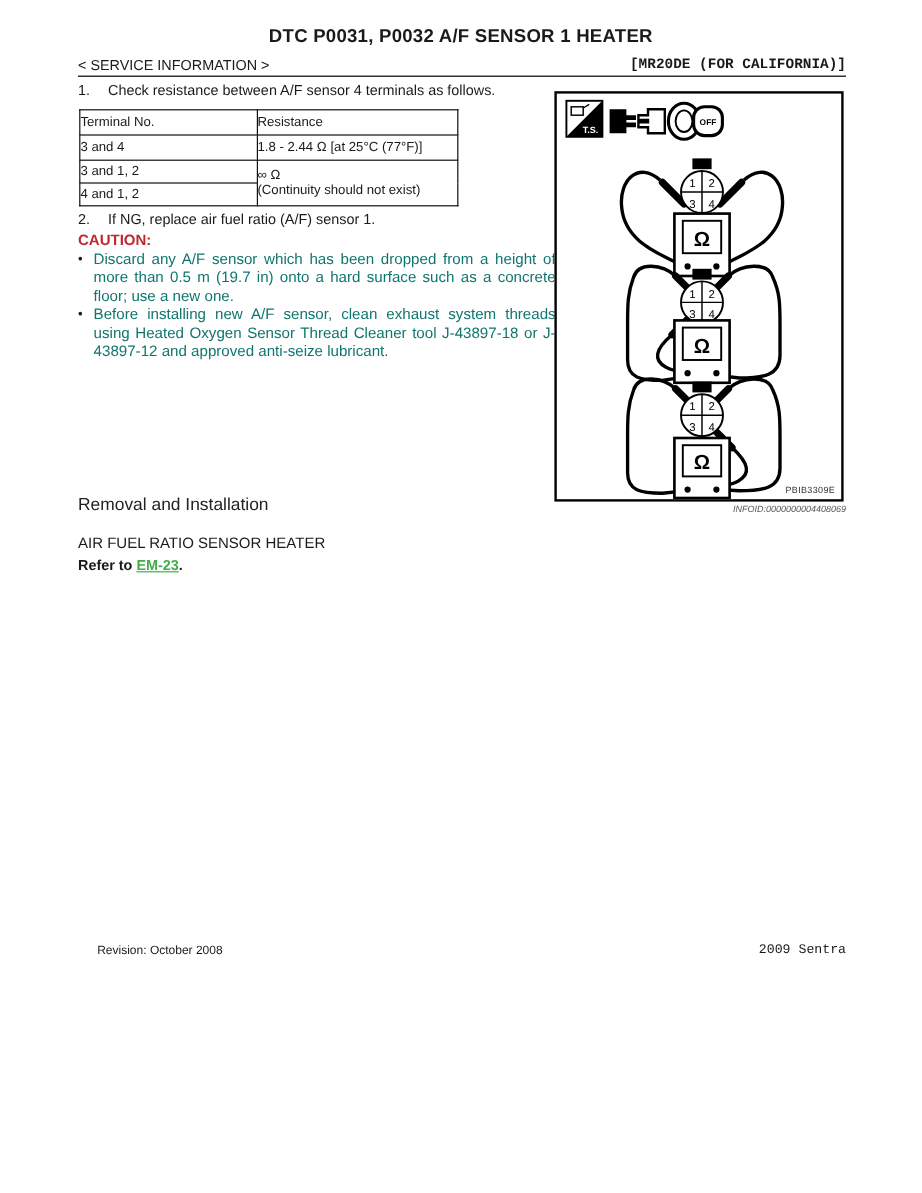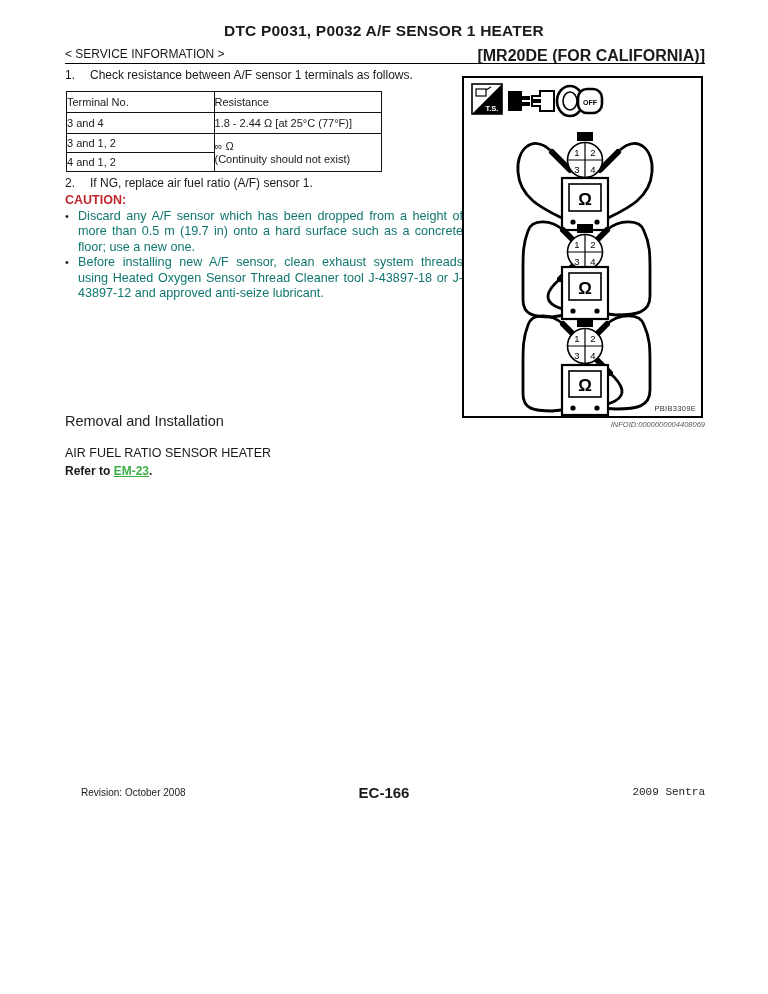--- a/index.html
+++ b/index.html
@@ -15,21 +15,21 @@
   }
   .doc-title {
     position: absolute; top: 22px; left: 0; width: 100%;
     text-align: center; font-size: 15.5px; font-weight: bold; letter-spacing: .2px;
   }
   .subhead-row {
     position: absolute; top: 47px; left: 65px; right: 63px;
     display: flex; justify-content: space-between; align-items: flex-start;
   }
   .service-info { font-size: 12px; }
-  .engine-tag { font-size: 16px; font-weight: bold; }
+  .engine-tag { font-size: 12px; font-weight: bold; font-family: Liberation Mono, monospace; }
   .head-rule { position: absolute; top: 63px; left: 65px; right: 63px; border-top: 1.7px solid #000; }
 
   .left-col { position: absolute; top: 68px; left: 65px; width: 398px; }
   .step { display: flex; font-size: 12px; line-height: 14px; }
   .step-num { width: 25px; flex: none; }
   .step-text { flex: 1; }
   .step1 { margin-bottom: 9px; }
   .step2 { margin-top: 4px; margin-bottom: 3px; }
 
   table.res { border-collapse: collapse; width: 316px; margin-left: 1px; }
@@ -83,21 +83,21 @@
   <div class="subhead-row">
     <span class="service-info">&lt; SERVICE INFORMATION &gt;</span>
     <span class="engine-tag">[MR20DE (FOR CALIFORNIA)]</span>
   </div>
   <div class="head-rule"></div>
 
   <div class="left-col">
 
     <div class="step step1">
       <span class="step-num">1.</span>
-      <span class="step-text">Check resistance between A/F sensor 1 terminals as follows.</span>
+      <span class="step-text">Check resistance between A/F sensor 4 terminals as follows.</span>
     </div>
 
     <table class="res">
       <colgroup>
           <col class="c1">
           <col class="c2">
         </colgroup>
       <thead>
         <tr>
           <th>Terminal No.</th>
@@ -230,17 +230,16 @@
 
   <div class="removal">
     <div class="removal-heading">Removal and Installation</div>
     <div class="infoid">INFOID:0000000004408069</div>
     <div class="removal-sub">AIR FUEL RATIO SENSOR HEATER</div>
     <div class="refer-line">
       <span>Refer to </span><a style="color: rgb(63, 174, 73);">EM-23</a><span>.</span>
     </div>
   </div>
 
-  <div class="footer-center">EC-166</div>
   <div class="footer-left">Revision: October 2008</div>
   <div class="footer-right">2009 Sentra</div>
 
 </div>
 
 </body></html>

